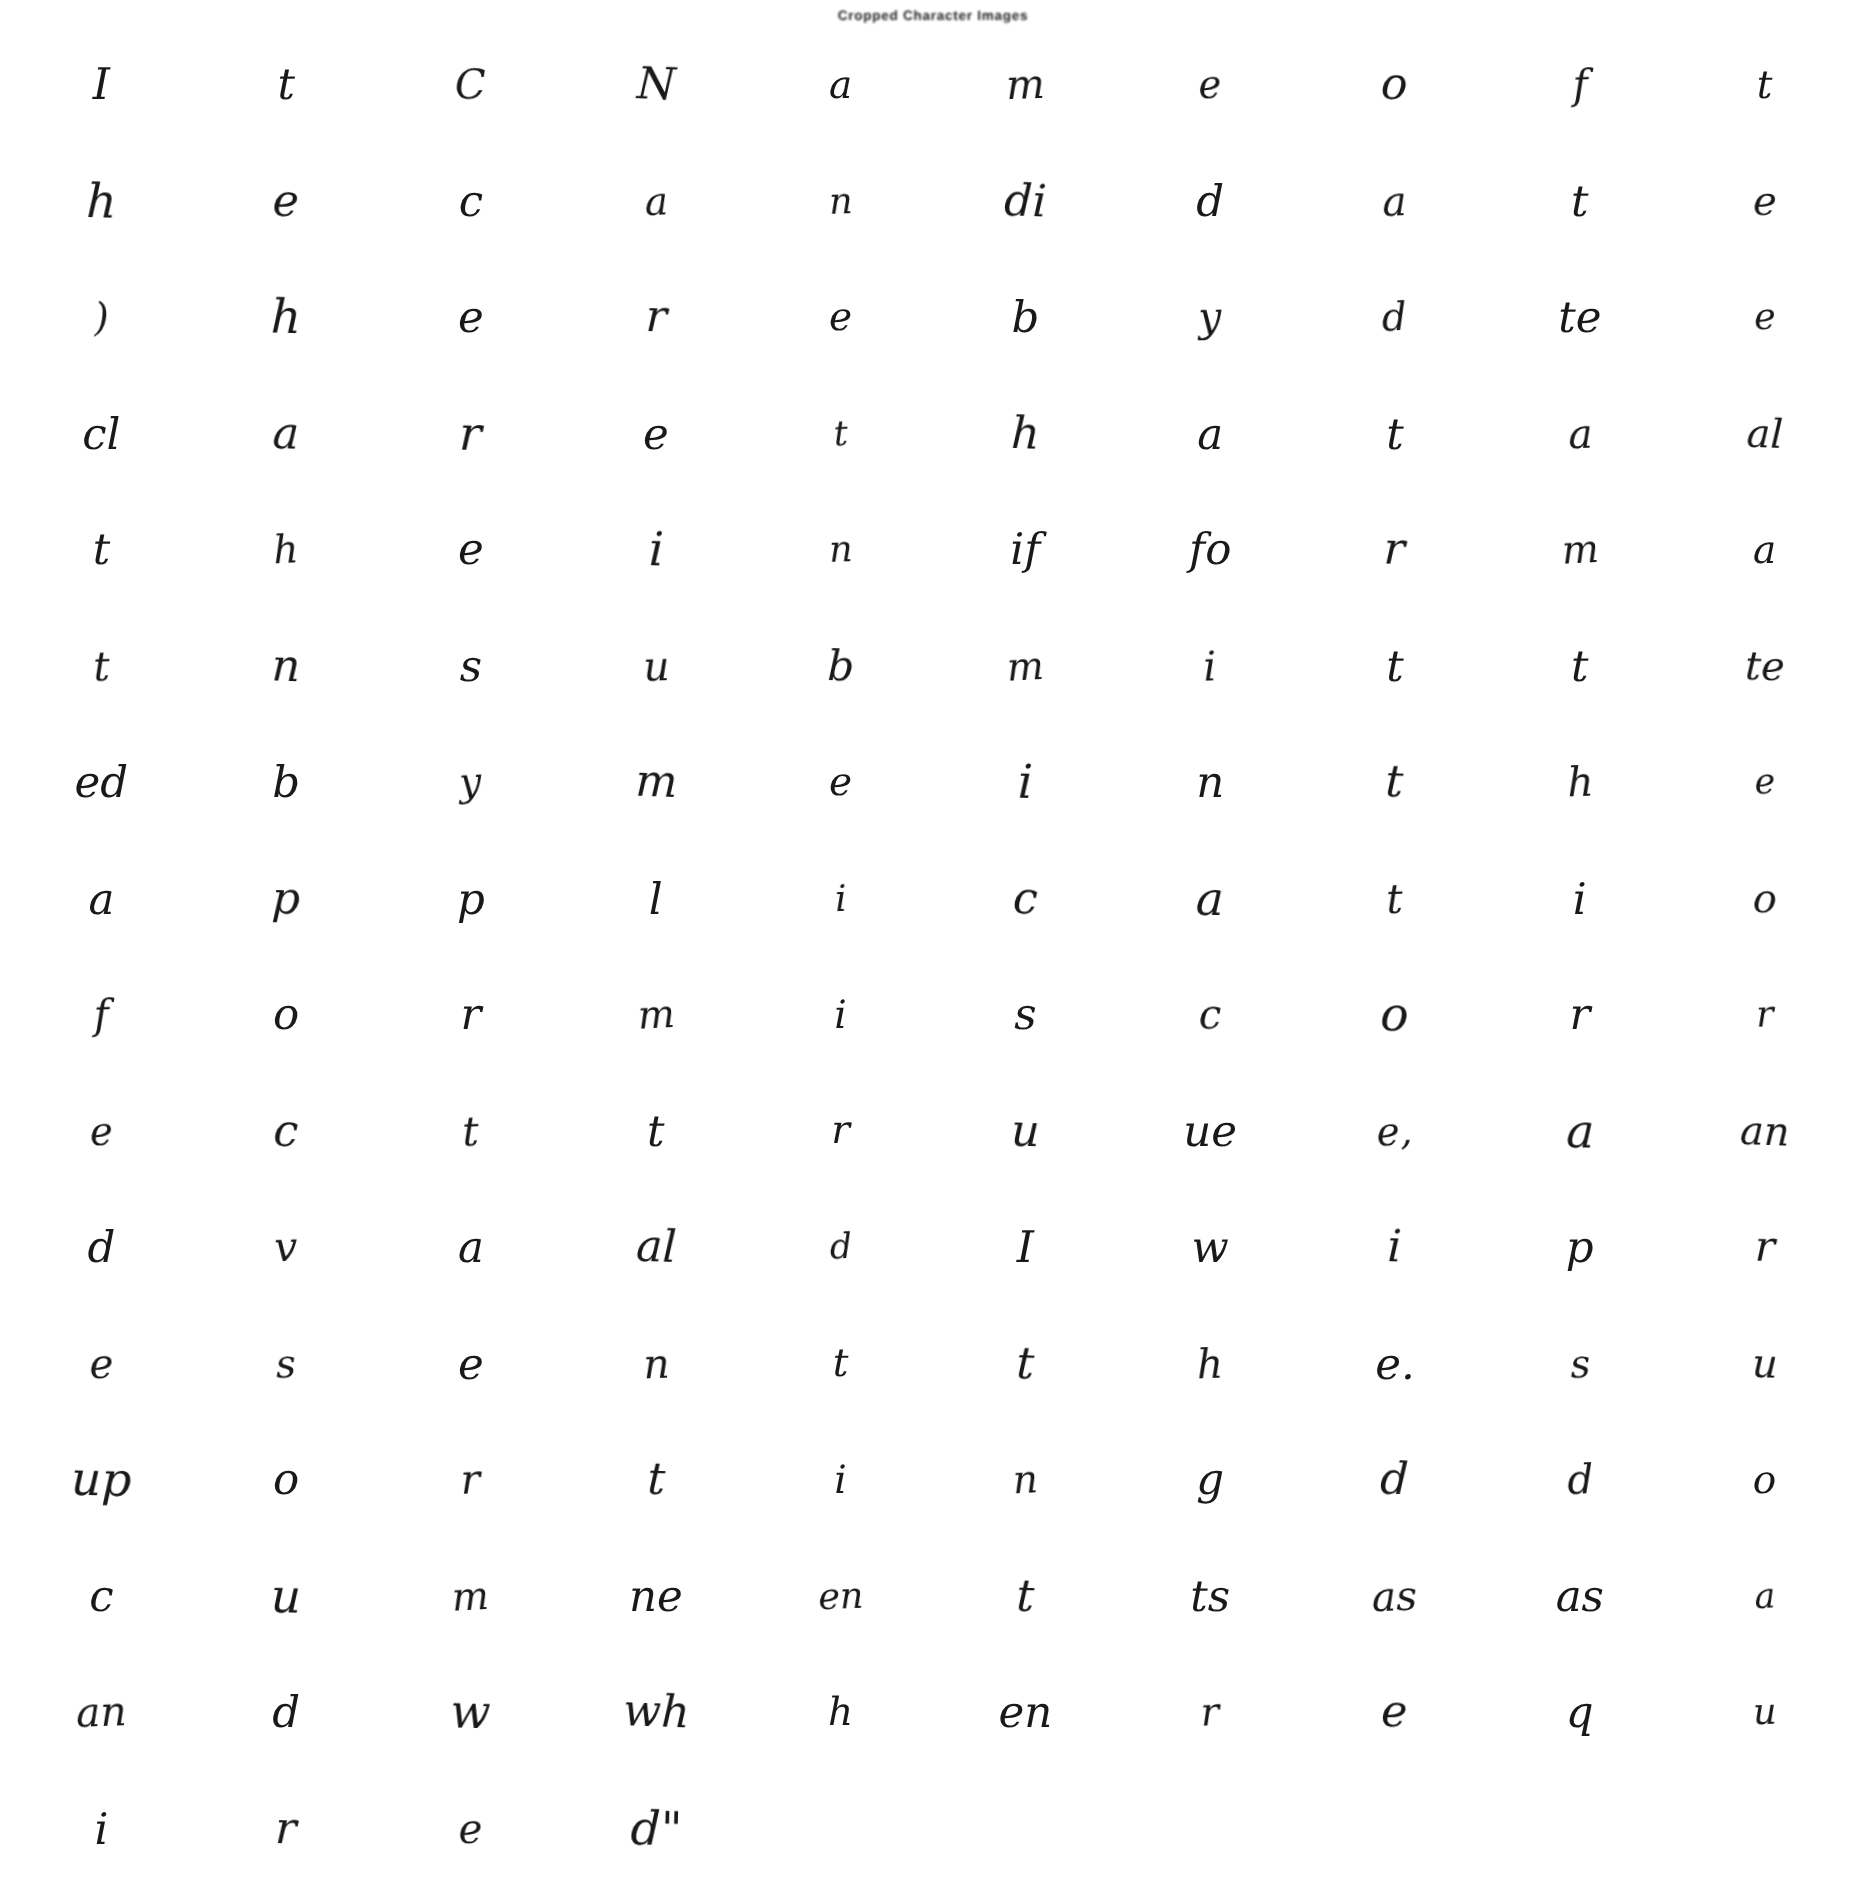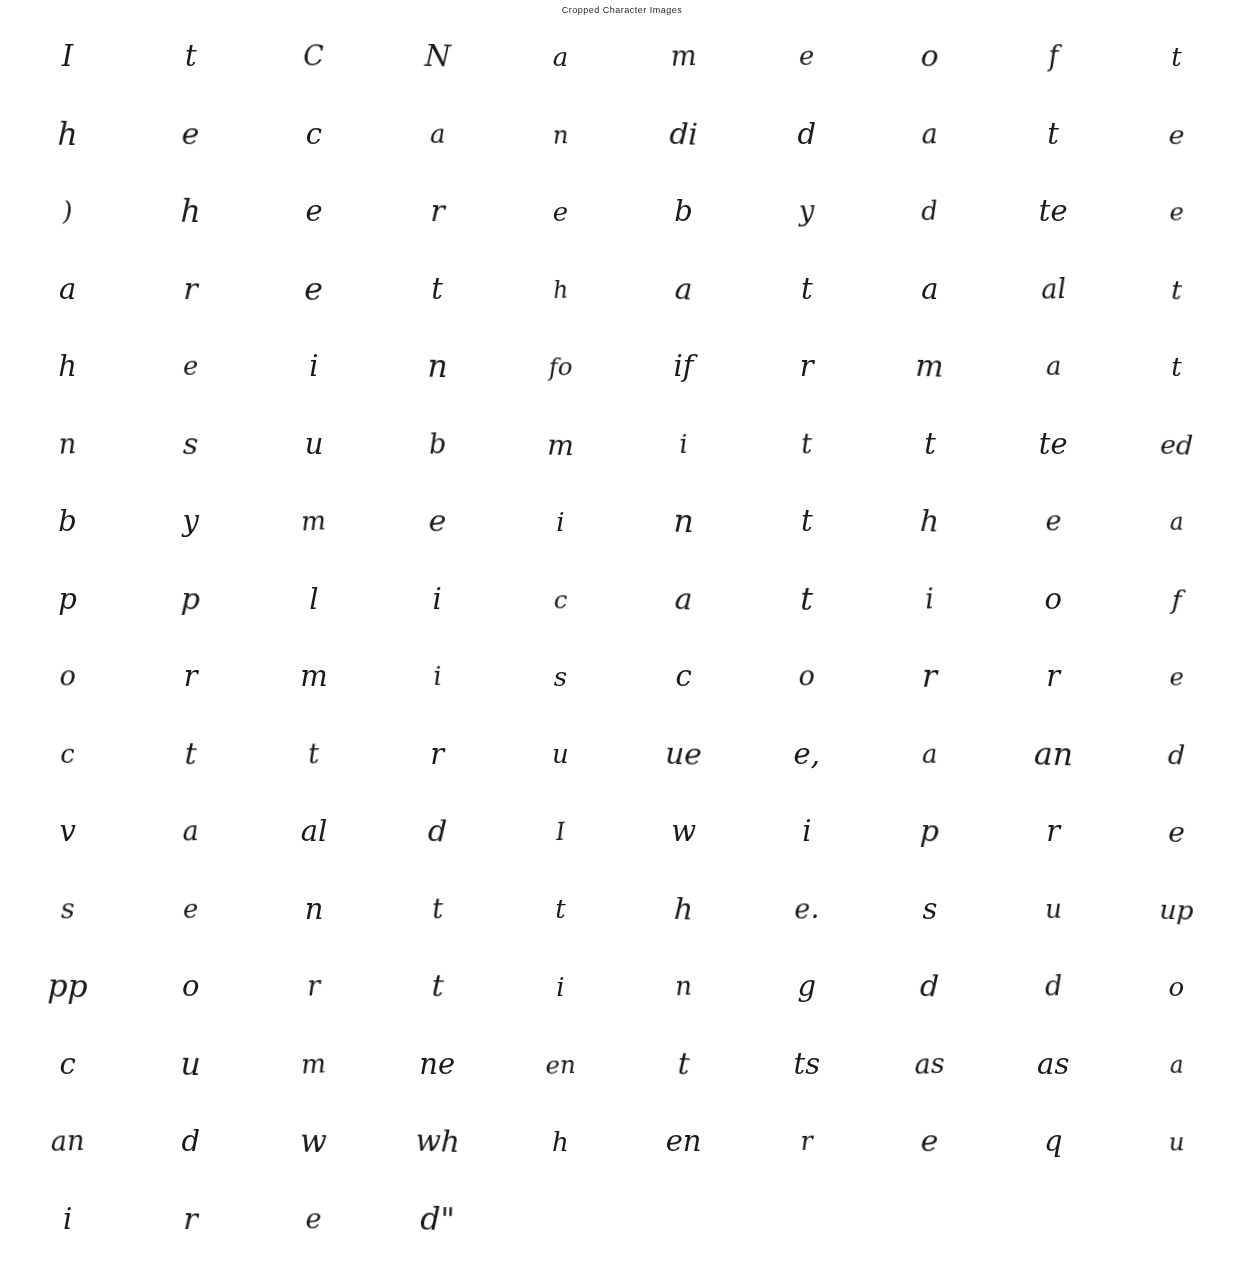--- a/index.html
+++ b/index.html
@@ -18,21 +18,21 @@
     background: #ffffff;
   }
   .fig-title {
     position: absolute;
     top: 5px;
     left: 0;
     width: 100%;
     text-align: center;
     font-family: "Liberation Sans", sans-serif;
     font-size: 9px;
-    font-weight: normal;
+    font-weight: bold;
     color: #1f1f1f;
     filter: blur(0.7px);
     letter-spacing: 0.5px;
   }
   .char-grid {
     position: absolute;
     top: 18px;
     left: 6px;
     width: 1232px;
     height: 1240px;
@@ -88,36 +88,37 @@
       <span class="cell">)</span>
       <span class="cell">h</span>
       <span class="cell">e</span>
       <span class="cell">r</span>
       <span class="cell">e</span>
       <span class="cell">b</span>
       <span class="cell">y</span>
       <span class="cell">d</span>
       <span class="cell">te</span>
       <span class="cell">e</span>
+      <span class="cell">cl</span>
       <span class="cell">a</span>
       <span class="cell">r</span>
       <span class="cell">e</span>
       <span class="cell">t</span>
       <span class="cell">h</span>
       <span class="cell">a</span>
       <span class="cell">t</span>
       <span class="cell">a</span>
       <span class="cell">al</span>
       <span class="cell">t</span>
       <span class="cell">h</span>
       <span class="cell">e</span>
       <span class="cell">i</span>
       <span class="cell">n</span>
+      <span class="cell">if</span>
       <span class="cell">fo</span>
-      <span class="cell">if</span>
       <span class="cell">r</span>
       <span class="cell">m</span>
       <span class="cell">a</span>
       <span class="cell">t</span>
       <span class="cell">n</span>
       <span class="cell">s</span>
       <span class="cell">u</span>
       <span class="cell">b</span>
       <span class="cell">m</span>
       <span class="cell">i</span>
@@ -178,21 +179,20 @@
       <span class="cell">s</span>
       <span class="cell">e</span>
       <span class="cell">n</span>
       <span class="cell">t</span>
       <span class="cell">t</span>
       <span class="cell">h</span>
       <span class="cell">e.</span>
       <span class="cell">s</span>
       <span class="cell">u</span>
       <span class="cell">up</span>
-      <span class="cell">pp</span>
       <span class="cell">o</span>
       <span class="cell">r</span>
       <span class="cell">t</span>
       <span class="cell">i</span>
       <span class="cell">n</span>
       <span class="cell">g</span>
       <span class="cell">d</span>
       <span class="cell">d</span>
       <span class="cell">o</span>
       <span class="cell">c</span>

